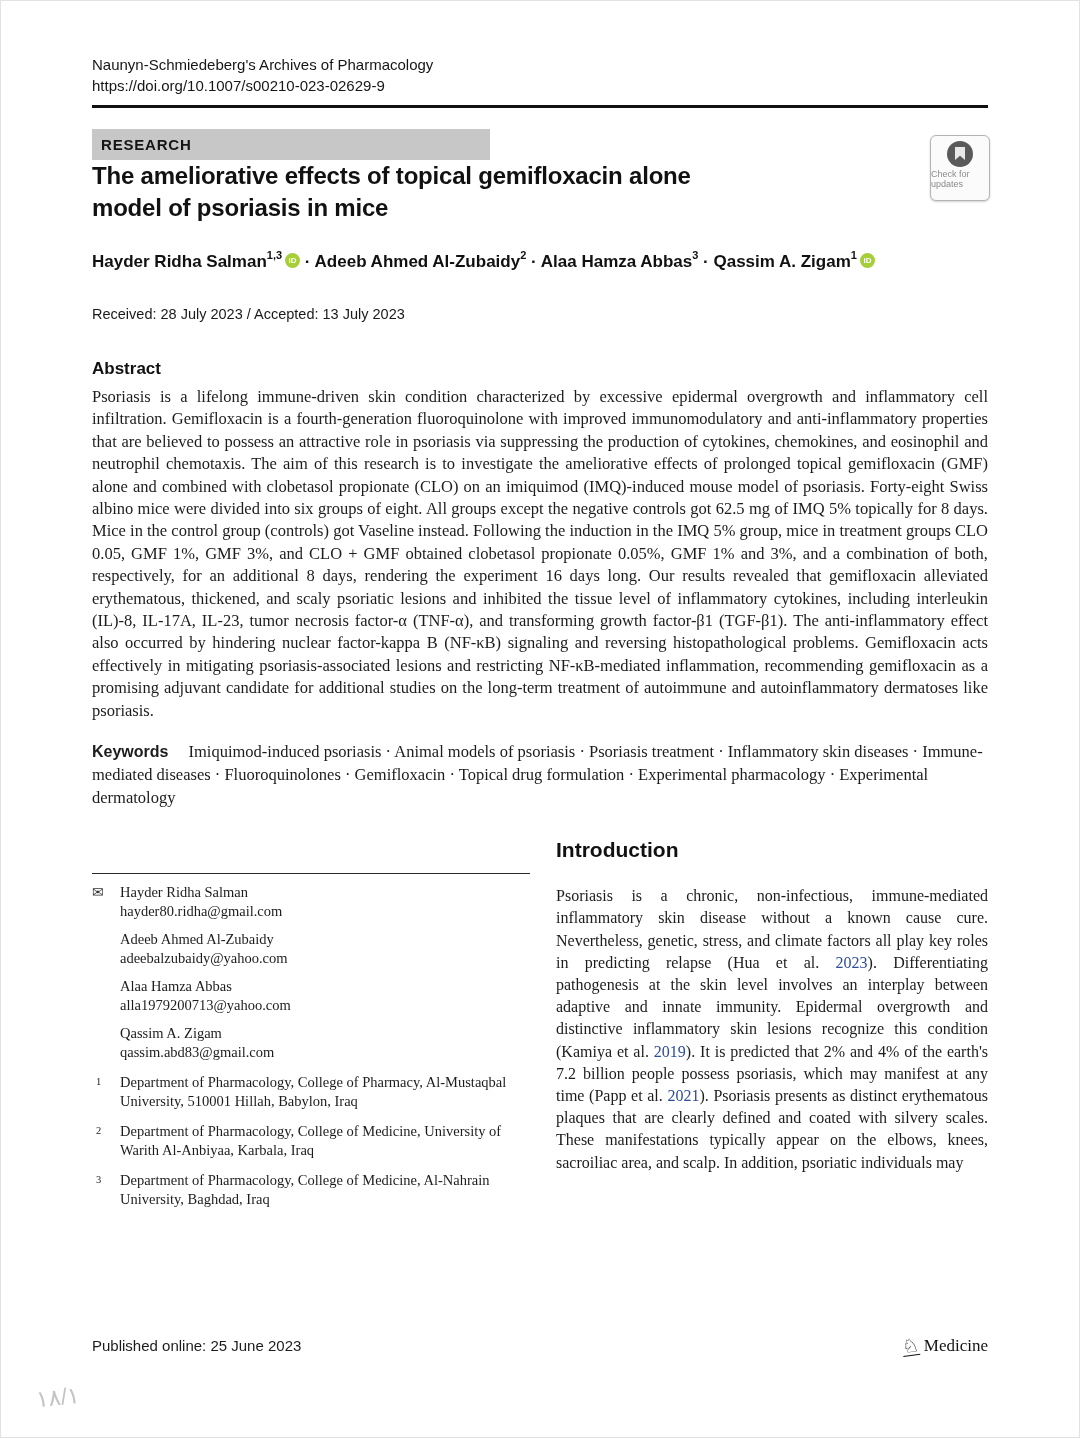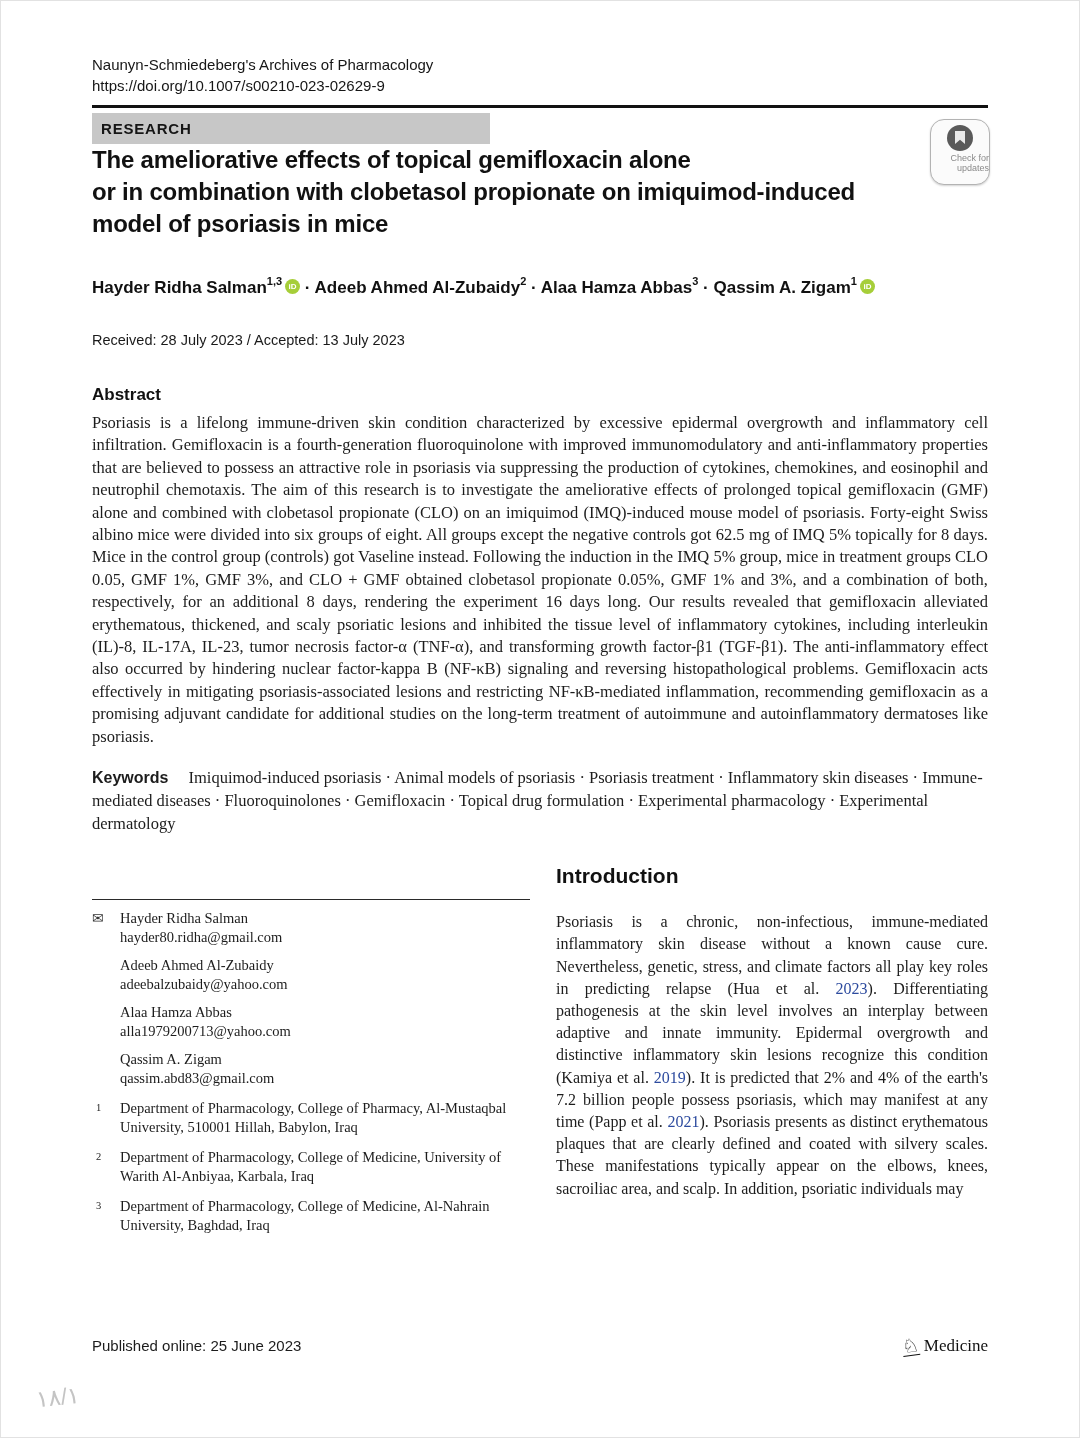--- a/index.html
+++ b/index.html
@@ -5,39 +5,39 @@
   html,body{margin:0;padding:0;}
   body{
     width:1080px;height:1438px;position:relative;background:#ffffff;
     font-family:"Liberation Serif",serif;color:#1c1c1c;overflow:hidden;
     box-shadow:inset 0 0 0 1px #e2e2e2;
   }
   .content{position:absolute;left:92px;top:54px;width:896px;}
   .jline{font:15px/21px "Liberation Sans",sans-serif;color:#161616;}
   .doi{font:15px/21px "Liberation Sans",sans-serif;color:#161616;}
   .rule{height:3px;background:#111;margin-top:9px;}
-  .type-row{position:relative;margin-top:5px;height:31px;}
+  .type-row{position:relative;margin-top:21px;height:31px;}
   .research-box{
     width:398px;height:31px;background:#c7c7c7;box-sizing:border-box;
     font:bold 15px/31px "Liberation Sans",sans-serif;letter-spacing:.8px;
     color:#151515;padding-left:9px;
   }
   .check-badge{
     position:absolute;right:-2px;top:6px;width:58px;height:64px;
-    border:1px solid #b3b3b3;border-radius:14px;background:#fbfbfb;
-    box-shadow:0 1px 2px rgba(0,0,0,.18);text-align:right;cursor:pointer;
+    border:1px solid #b3b3b3;border-radius:6px;background:#fbfbfb;
+    box-shadow:0 1px 2px rgba(0,0,0,.18);text-align:left;cursor:pointer;
   }
   .cb-circle{width:26px;height:26px;border-radius:50%;background:#5a5a5a;margin:5px auto 2px;position:relative;}
   .cb-ribbon{
     position:absolute;left:8px;top:6px;width:10px;height:13px;background:#e9e9e9;
     clip-path:polygon(0 0,100% 0,100% 100%,50% 68%,0 100%);
   }
   .cb-text{font:9px/10px "Liberation Sans",sans-serif;color:#8a8a8a;}
   .title{font:bold 24px/32px "Liberation Sans",sans-serif;color:#111;letter-spacing:-.2px;}
-  .authors{margin-top:36px;font:bold 17px/24px "Liberation Sans",sans-serif;color:#111;}
+  .authors{margin-top:26px;font:bold 17px/24px "Liberation Sans",sans-serif;color:#111;}
   .authors sup{font-size:11px;line-height:0;position:relative;top:-1px;}
   .orcid{
     display:inline-block;width:15px;height:15px;border-radius:50%;
     background:var(--orcid,#a6ce39);color:#fff;font:bold 8px/15px "Liberation Sans",sans-serif;
     text-align:center;margin-left:3px;position:relative;top:-4px;cursor:pointer;
   }
   .sep{font-weight:bold;}
   .dates{margin-top:30px;font:14.5px/20px "Liberation Sans",sans-serif;color:#1a1a1a;}
   .abs-h{margin-top:34px;font:bold 17px/22px "Liberation Sans",sans-serif;color:#111;}
   .abs-p{margin-top:6px;font:16.5px/22.4px "Liberation Serif",serif;text-align:justify;}
@@ -78,21 +78,20 @@
       <div class="cb-circle">
         <div class="cb-ribbon"></div>
       </div>
       <div class="cb-text">Check for</div>
       <div class="cb-text">updates</div>
     </div>
   </div>
 
   <div class="title">
       <div>The ameliorative effects of topical gemifloxacin alone</div>
-      <div>or in combination with clobetasol propionate on imiquimod-induced</div>
       <div>model of psoriasis in mice</div>
     </div>
 
   <div class="authors"><span class="author">Hayder Ridha Salman<sup>1,3</sup><span class="orcid">iD</span></span><span class="sep"> · </span><span class="author">Adeeb Ahmed Al-Zubaidy<sup>2</sup></span><span class="sep"> · </span><span class="author">Alaa Hamza Abbas<sup>3</sup></span><span class="sep"> · </span><span class="author">Qassim A. Zigam<sup>1</sup><span class="orcid">iD</span></span></div>
 
   <div class="dates">
     <div>Received: 28 July 2023 / Accepted: 13 July 2023</div>
   </div>
 
   <div class="abs-h">Abstract</div>

